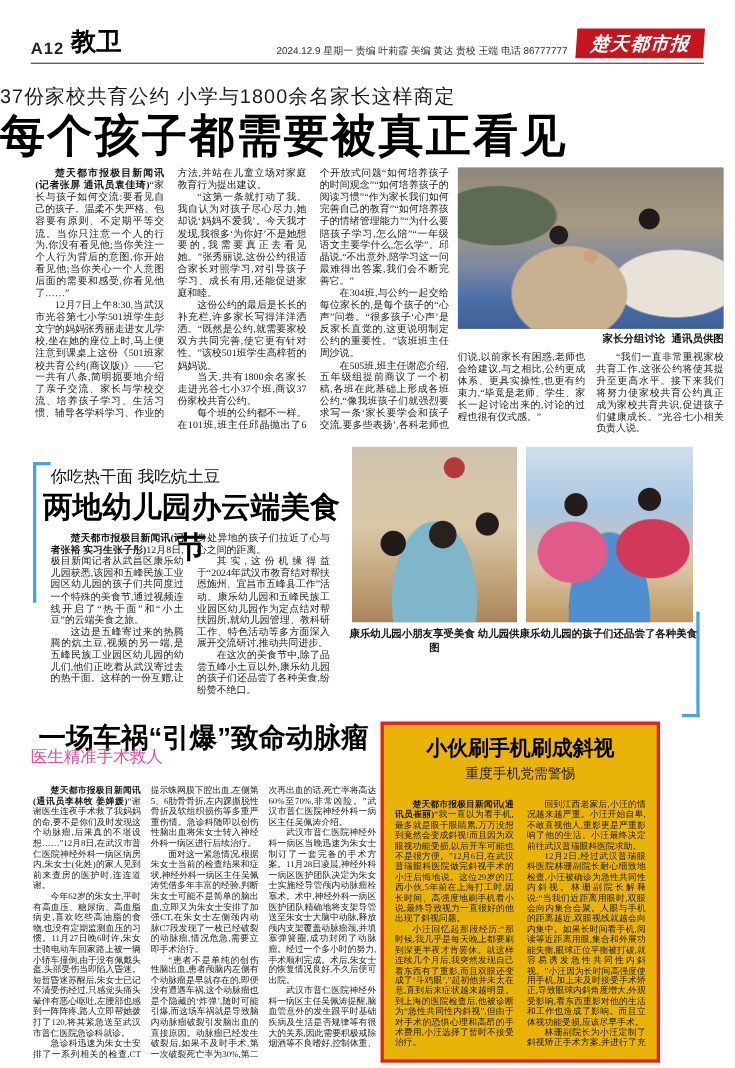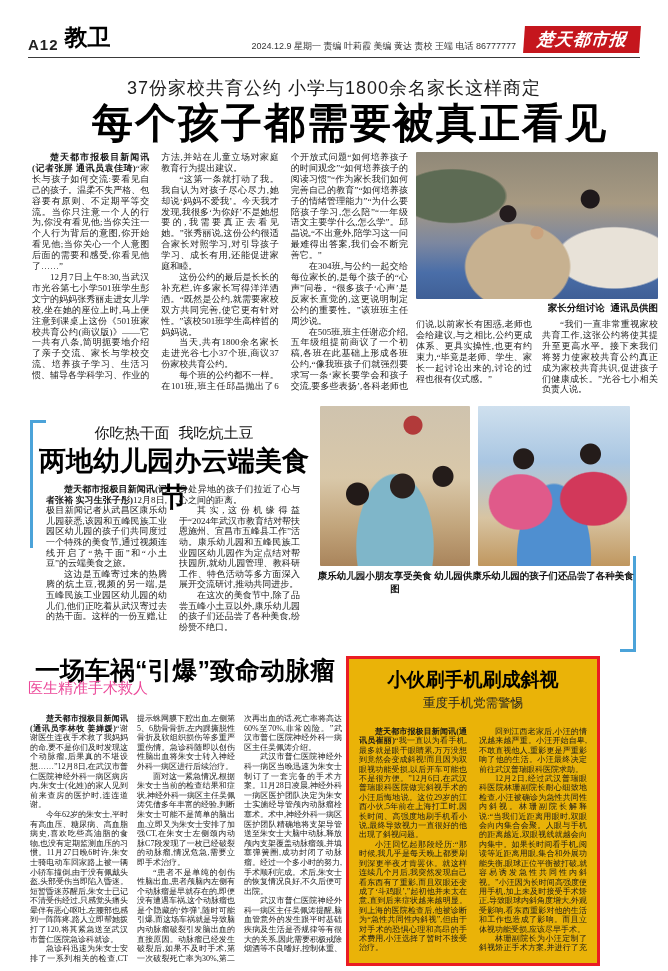--- a/index.html
+++ b/index.html
@@ -16,43 +16,43 @@
             font-family:"DejaVu Serif","Liberation Serif",serif;font-style:italic;font-weight:bold;font-size:17px;
             letter-spacing:1px;transform:skewX(-4deg);}
   
   .serif{font-family:"Liberation Serif","DejaVu Serif",serif;color:#1a1a1a;}
   p{margin:0;text-indent:2em;text-align:justify;}
   p.noindent{text-indent:0;}
   .caption{position:absolute;font-size:9.5px;font-weight:bold;color:#111;
            font-family:"Liberation Sans","DejaVu Sans",sans-serif;}
   .photo{position:absolute;border-radius:1px;}
   
-  .kicker{position:absolute;left:0;top:76px;width:668px;text-align:center;font-size:18px;color:#1c1c1c;letter-spacing:1px;}
-  .main-title{position:absolute;left:0;top:96px;width:608px;text-align:right;font-size:41px;font-weight:900;
+  .kicker{position:absolute;left:0;top:76px;width:668px;font-size:18px;color:#1c1c1c;letter-spacing:1px;}
+  .main-title{position:absolute;left:0;top:96px;width:608px;text-align:left;font-size:41px;font-weight:900;
               letter-spacing:2px;margin:0;color:#000;}
   .bodyA{position:absolute;left:32px;top:152px;width:376px;height:250px;column-count:3;column-gap:12px;
          font-size:9px;line-height:10.9px;overflow:hidden;}
   .photo1{left:416px;top:152px;width:242px;height:147px;
     background:
       radial-gradient(circle at 38% 42%, #241c1e 0 8px, transparent 9px),
       radial-gradient(circle at 50% 55%, #caa27d 0 6px, transparent 7px),
       radial-gradient(circle at 72% 32%, #1f191b 0 9px, transparent 10px),
       radial-gradient(ellipse at 42% 78%, #c7b190 0 26%, transparent 27%),
       radial-gradient(ellipse at 82% 72%, #e8e2d8 0 20%, transparent 21%),
       radial-gradient(ellipse at 15% 30%, #5d6b54 0 18%, transparent 19%),
       linear-gradient(180deg,#8f8878 0%,#a89a82 35%,#7c87a0 62%,#4a6ea8 82%,#3f5f96 100%);}
   .cap1{left:416px;top:302px;width:242px;text-align:right;font-family:Liberation Mono, monospace;}
   .bodyB{position:absolute;left:416px;top:319px;width:242px;height:84px;column-count:2;column-gap:10px;
          font-size:9px;line-height:10.9px;overflow:hidden;}
   
   .bracket-tl{position:absolute;left:30px;top:420px;width:16px;height:128px;
               border-left:3px solid #4ba3d9;border-top:3px solid #4ba3d9;box-sizing:border-box;}
   .bracket-br{position:absolute;left:620px;top:556px;width:16px;height:96px;
               border-right:3px solid #4ba3d9;border-bottom:3px solid #4ba3d9;box-sizing:border-box;}
-  .food-kicker{position:absolute;left:46px;top:424px;width:256px;text-align:center;font-size:15px;color:#111;font-family:Liberation Mono, monospace;}
+  .food-kicker{position:absolute;left:46px;top:424px;width:256px;text-align:left;font-size:15px;color:#111;}
   .food-title{position:absolute;left:38px;top:443px;width:272px;text-align:center;font-size:27px;font-weight:900;margin:0;color:#000;}
   .bodyM{position:absolute;left:46px;top:484px;width:254px;height:162px;column-count:2;column-gap:12px;
          font-size:9px;line-height:10.6px;overflow:hidden;}
   .photo2{left:320px;top:406px;width:150px;height:160px;
     background:
       radial-gradient(circle at 25% 55%, #221a18 0 11px, transparent 12px),
       radial-gradient(circle at 55% 50%, #2a211e 0 12px, transparent 13px),
       radial-gradient(circle at 82% 44%, #241c1a 0 10px, transparent 11px),
       radial-gradient(ellipse at 50% 88%, #7fb6c9 0 36%, transparent 37%),
       radial-gradient(circle at 62% 12%, #b23a3a 0 9px, transparent 10px),

